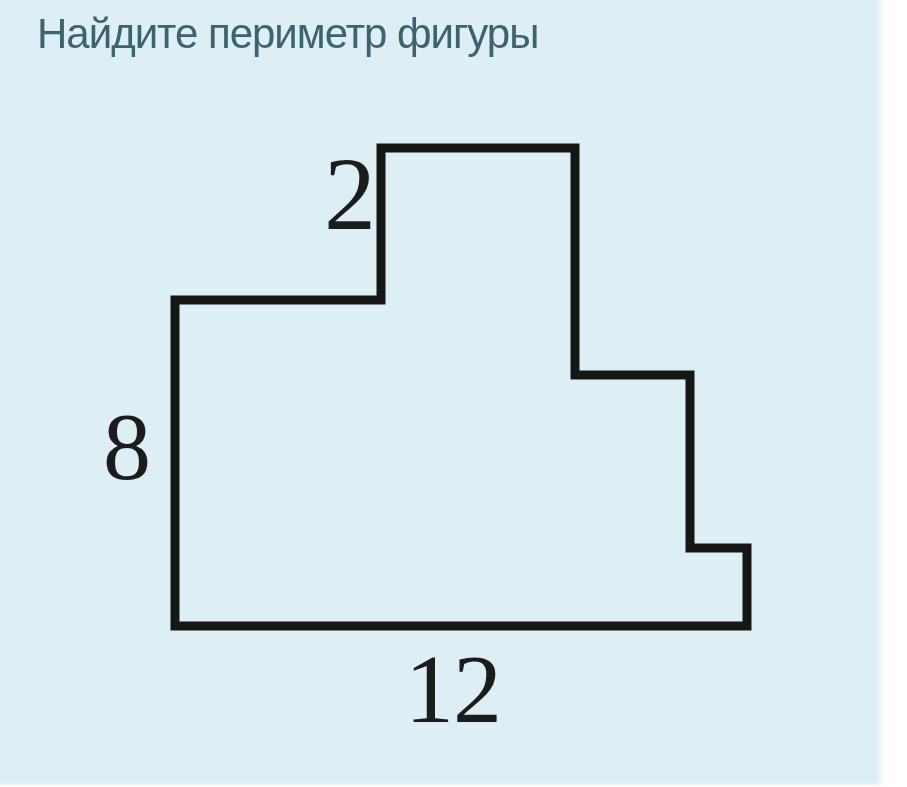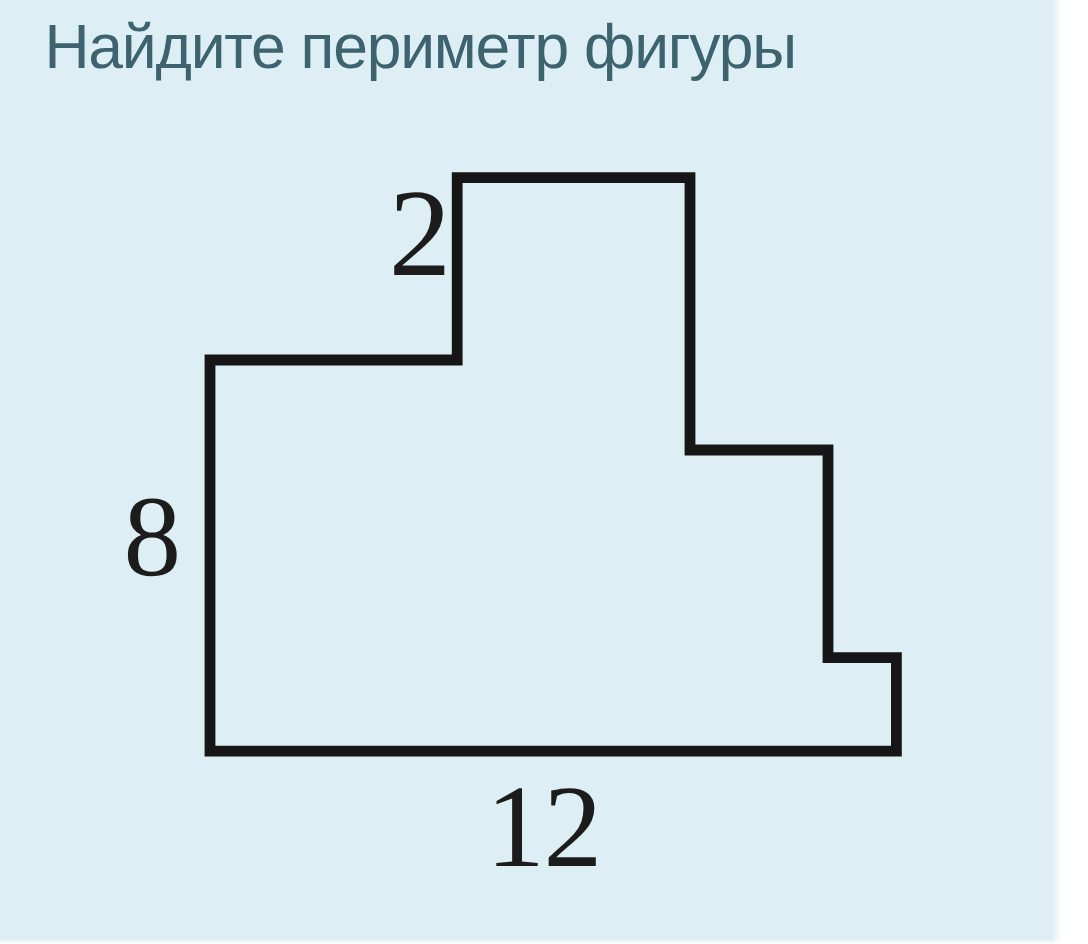--- a/index.html
+++ b/index.html
@@ -2,21 +2,21 @@
 <html><head>
 <meta charset="utf-8">
 <style>
   html,body{margin:0;padding:0;width:907px;height:787px;background:#ffffff;overflow:hidden;}
   body{position:relative;font-family:"Liberation Sans", sans-serif;}
   .panel{position:absolute;left:0;top:0;width:885px;height:787px;background:#ddeef5;}
   .rfade{position:absolute;left:876px;top:0;width:9px;height:787px;
          background:linear-gradient(to right, rgba(255,255,255,0), #ffffff);}
   .bfade{position:absolute;left:0;top:782px;width:885px;height:5px;
          background:linear-gradient(to bottom, rgba(255,255,255,0), #ffffff);}
-  .title{position:absolute;left:37px;top:10px;font-size:52px;color:#3d636e;
+  .title{position:absolute;left:37px;top:10px;font-size:42px;color:#3d636e;
          letter-spacing:-1px;}
   svg{position:absolute;left:0;top:0;filter:blur(0.4px);}
   .num{font-family:"Liberation Serif", serif;fill:#1c1c1c;}
 </style>
 </head>
 <body>
 
 <div class="panel"></div>
 
 <div class="rfade"></div>

